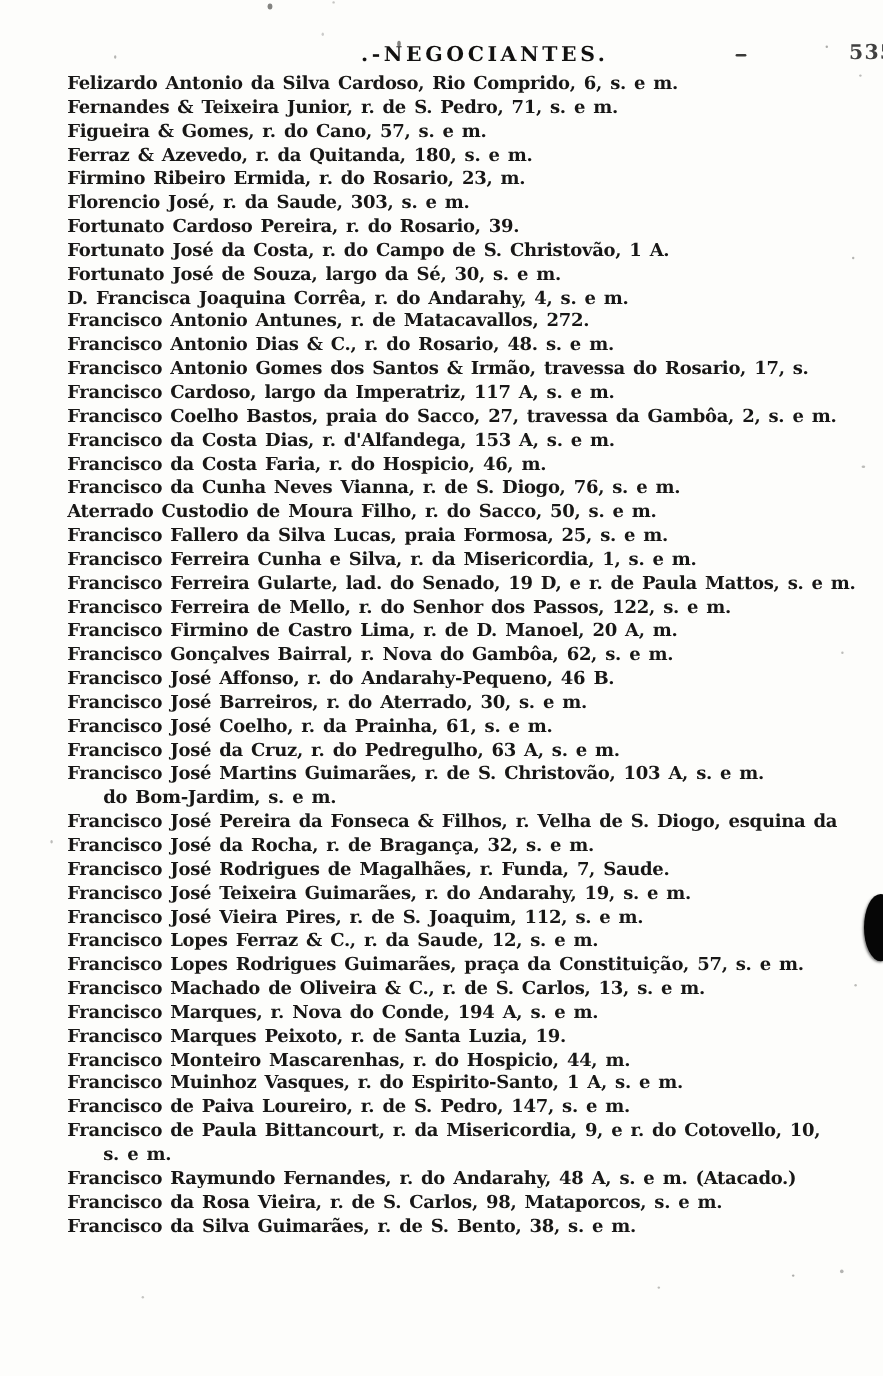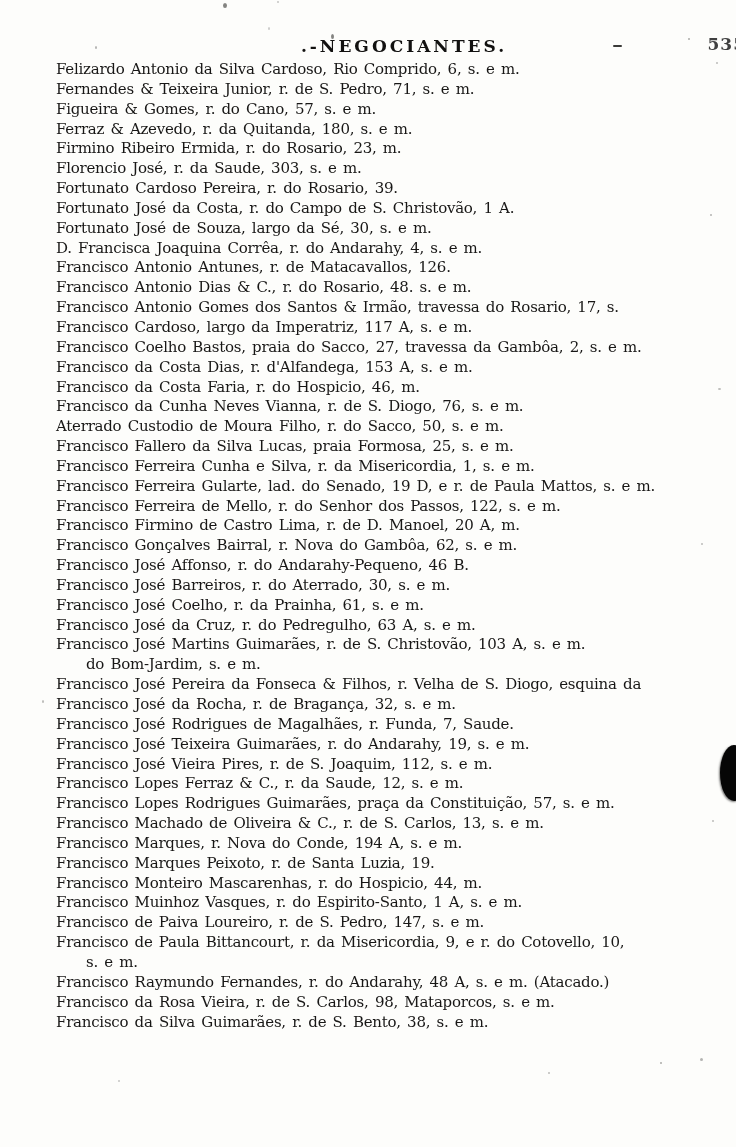--- a/index.html
+++ b/index.html
@@ -60,21 +60,21 @@
   .entries {
     position: absolute;
     top: 60px;
     left: 56px;
     right: 16px;
   }
   .line {
     height: 19.85px;
     line-height: 19.85px;
     font-size: 15px;
-    font-weight: 400;
+    font-weight: 700;
     letter-spacing: -0.25px;
     word-spacing: 1.8px;
     white-space: nowrap;
     color: #181716;
   }
   .line.cont {
     padding-left: 30px;
   }
   
   .blob {
@@ -125,21 +125,21 @@
       <div class="line">Felizardo Antonio da Silva Cardoso, Rio Comprido, 6, s. e m.</div>
       <div class="line">Fernandes &amp; Teixeira Junior, r. de S. Pedro, 71, s. e m.</div>
       <div class="line">Figueira &amp; Gomes, r. do Cano, 57, s. e m.</div>
       <div class="line">Ferraz &amp; Azevedo, r. da Quitanda, 180, s. e m.</div>
       <div class="line">Firmino Ribeiro Ermida, r. do Rosario, 23, m.</div>
       <div class="line">Florencio José, r. da Saude, 303, s. e m.</div>
       <div class="line">Fortunato Cardoso Pereira, r. do Rosario, 39.</div>
       <div class="line">Fortunato José da Costa, r. do Campo de S. Christovão, 1 A.</div>
       <div class="line">Fortunato José de Souza, largo da Sé, 30, s. e m.</div>
       <div class="line">D. Francisca Joaquina Corrêa, r. do Andarahy, 4, s. e m.</div>
-      <div class="line">Francisco Antonio Antunes, r. de Matacavallos, 126.</div>
+      <div class="line">Francisco Antonio Antunes, r. de Matacavallos, 272.</div>
       <div class="line">Francisco Antonio Dias &amp; C., r. do Rosario, 48. s. e m.</div>
       <div class="line">Francisco Antonio Gomes dos Santos &amp; Irmão, travessa do Rosario, 17, s.</div>
       <div class="line">Francisco Cardoso, largo da Imperatriz, 117 A, s. e m.</div>
       <div class="line">Francisco Coelho Bastos, praia do Sacco, 27, travessa da Gambôa, 2, s. e m.</div>
       <div class="line">Francisco da Costa Dias, r. d'Alfandega, 153 A, s. e m.</div>
       <div class="line">Francisco da Costa Faria, r. do Hospicio, 46, m.</div>
       <div class="line">Francisco da Cunha Neves Vianna, r. de S. Diogo, 76, s. e m.</div>
       <div class="line">Aterrado Custodio de Moura Filho, r. do Sacco, 50, s. e m.</div>
       <div class="line">Francisco Fallero da Silva Lucas, praia Formosa, 25, s. e m.</div>
       <div class="line">Francisco Ferreira Cunha e Silva, r. da Misericordia, 1, s. e m.</div>

